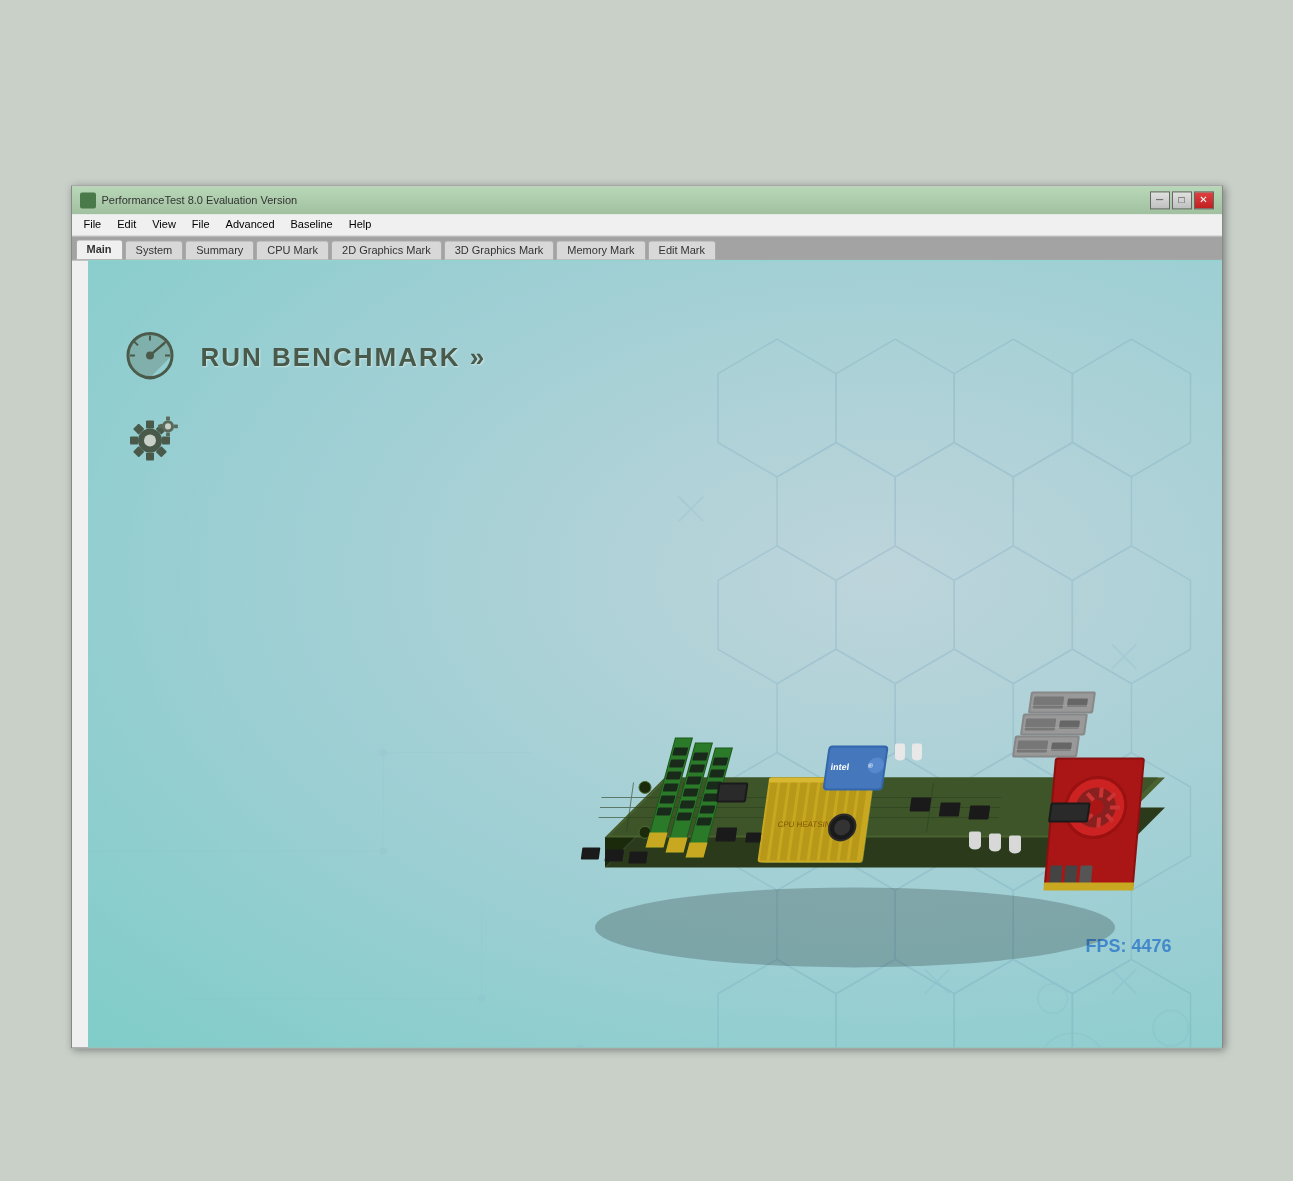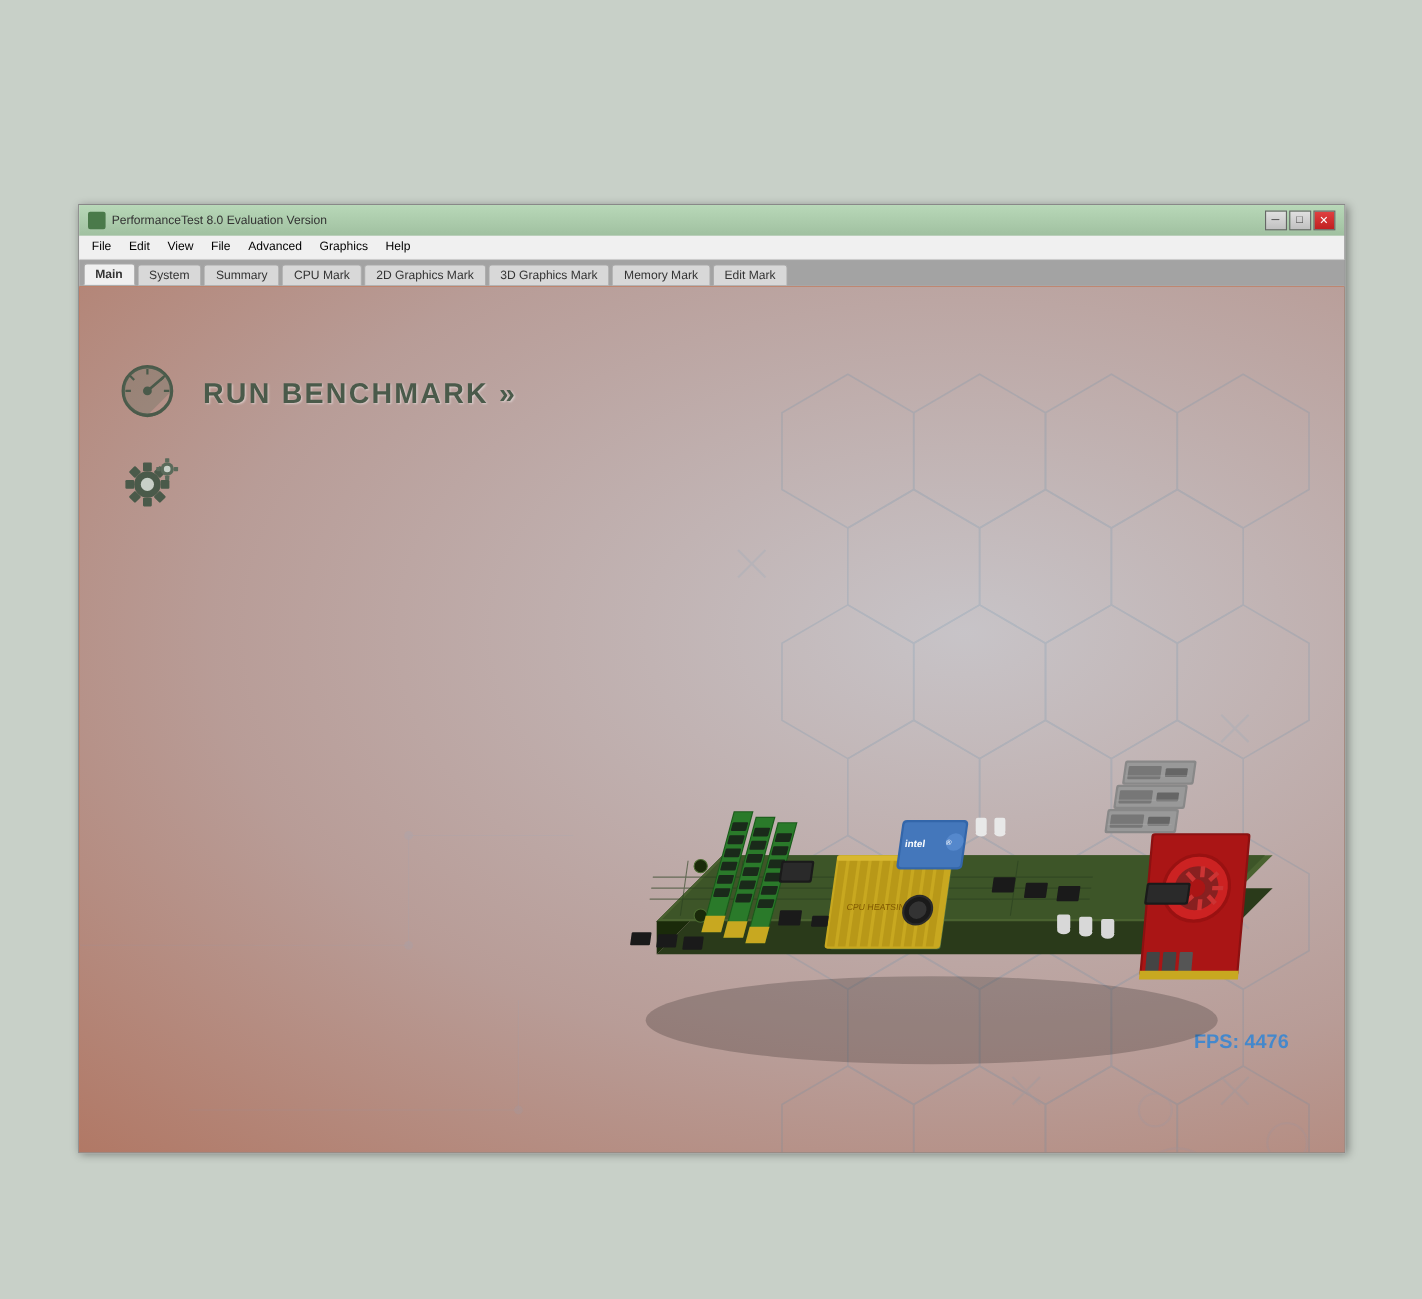--- a/index.html
+++ b/index.html
@@ -114,21 +114,22 @@
       background: #f0f0f0;
       border-bottom: 1px solid #f0f0f0;
       font-weight: bold;
     }
 
     
     .main-content {
       flex: 1;
       position: relative;
       overflow: hidden;
-      background: #c2410c;
+      background: #5eead4;
+      margin-left: 16px;
     }
 
     
     .bg-pattern {
       position: absolute;
       top: 0; left: 0; right: 0; bottom: 0;
       background:
         radial-gradient(ellipse at 70% 40%, rgba(200,210,220,0.9) 0%, rgba(180,195,210,0.7) 60%, rgba(160,175,190,0.5) 100%);
       overflow: hidden;
     }
@@ -214,21 +215,21 @@
       <button class="title-btn close">✕</button>
     </div>
   </div>
 
   <div class="menu-bar">
     <span class="menu-item">File</span>
     <span class="menu-item">Edit</span>
     <span class="menu-item">View</span>
     <span class="menu-item">File</span>
     <span class="menu-item">Advanced</span>
-    <span class="menu-item">Graphics</span>
+    <span class="menu-item">Baseline</span>
     <span class="menu-item">Help</span>
   </div>
 
   <div class="tab-bar">
     <div class="tab active">Main</div>
     <div class="tab">System</div>
     <div class="tab">Summary</div>
     <div class="tab">CPU Mark</div>
     <div class="tab">2D Graphics Mark</div>
     <div class="tab">3D Graphics Mark</div>

